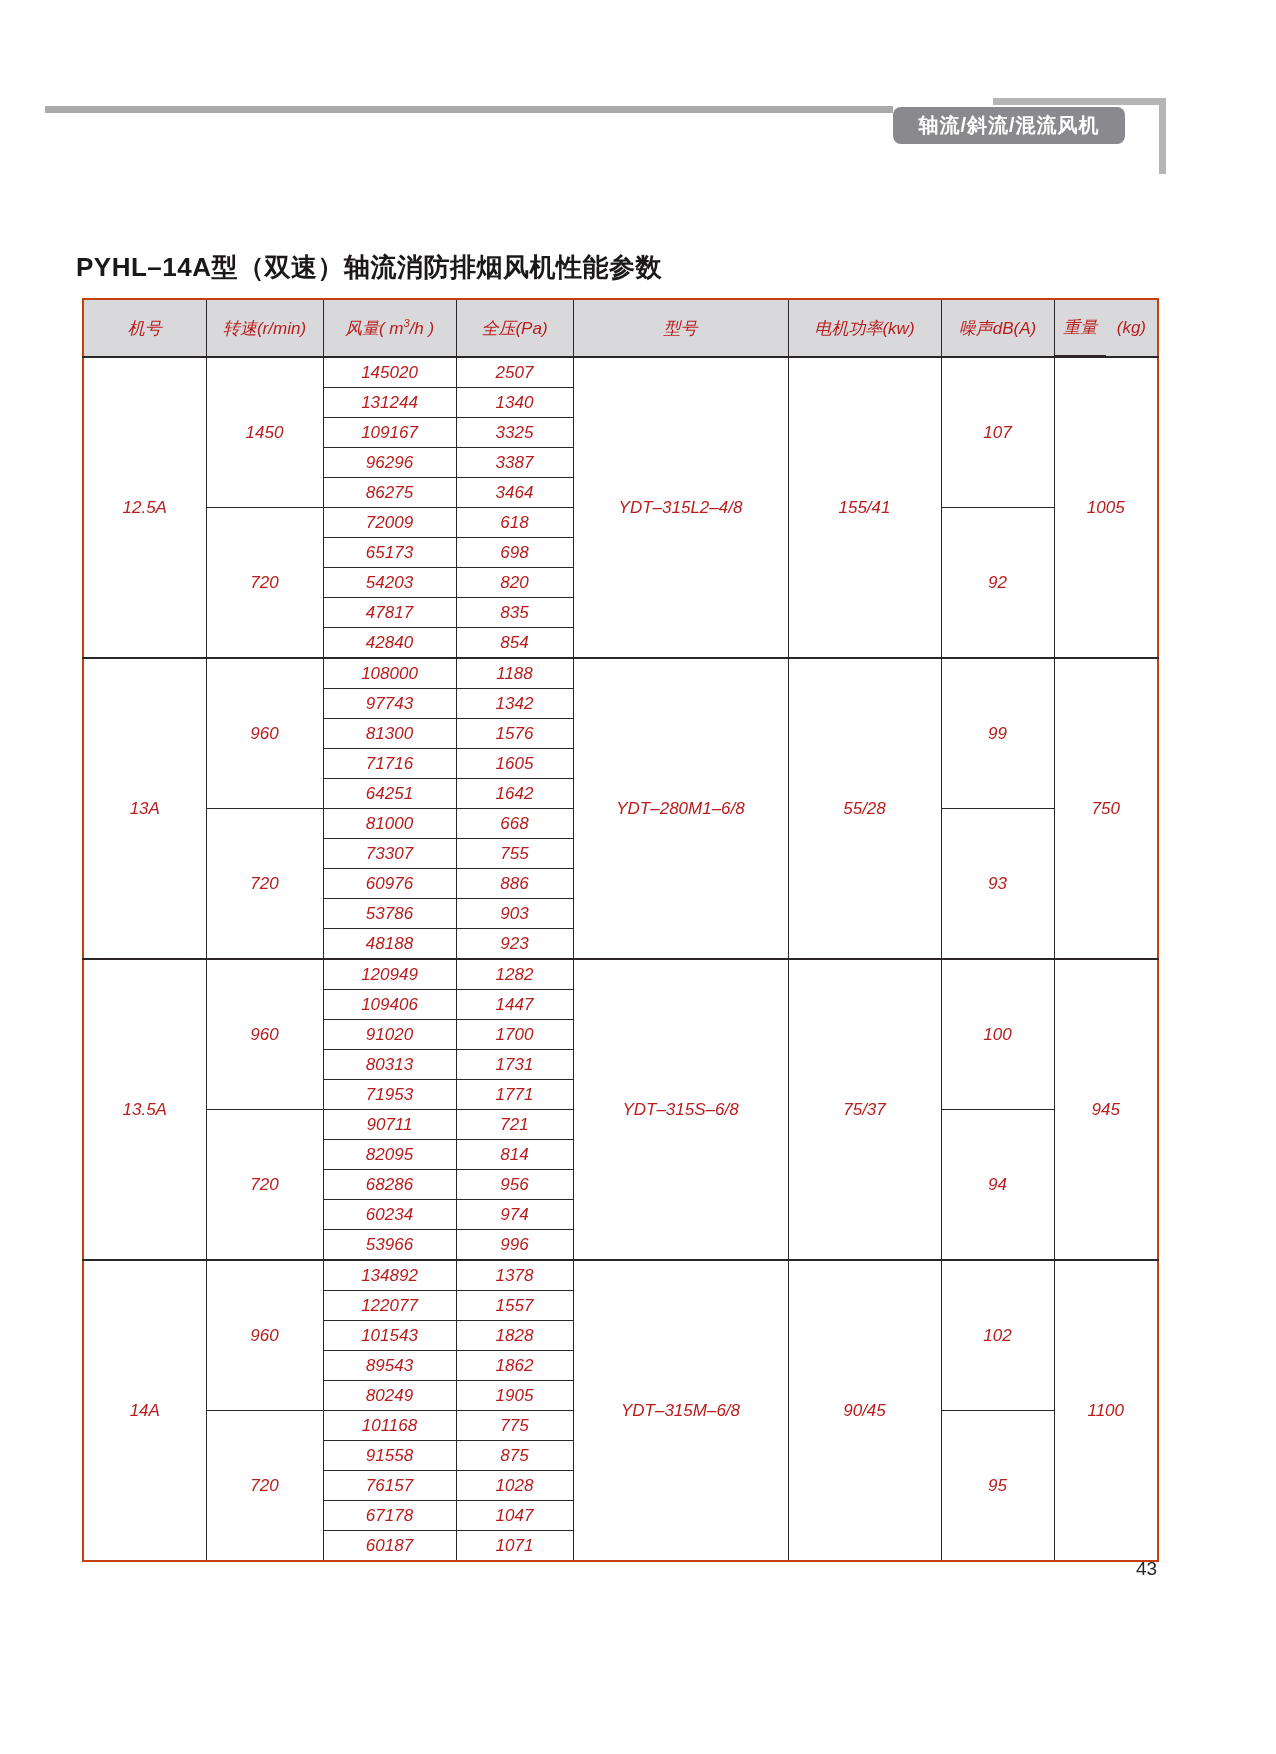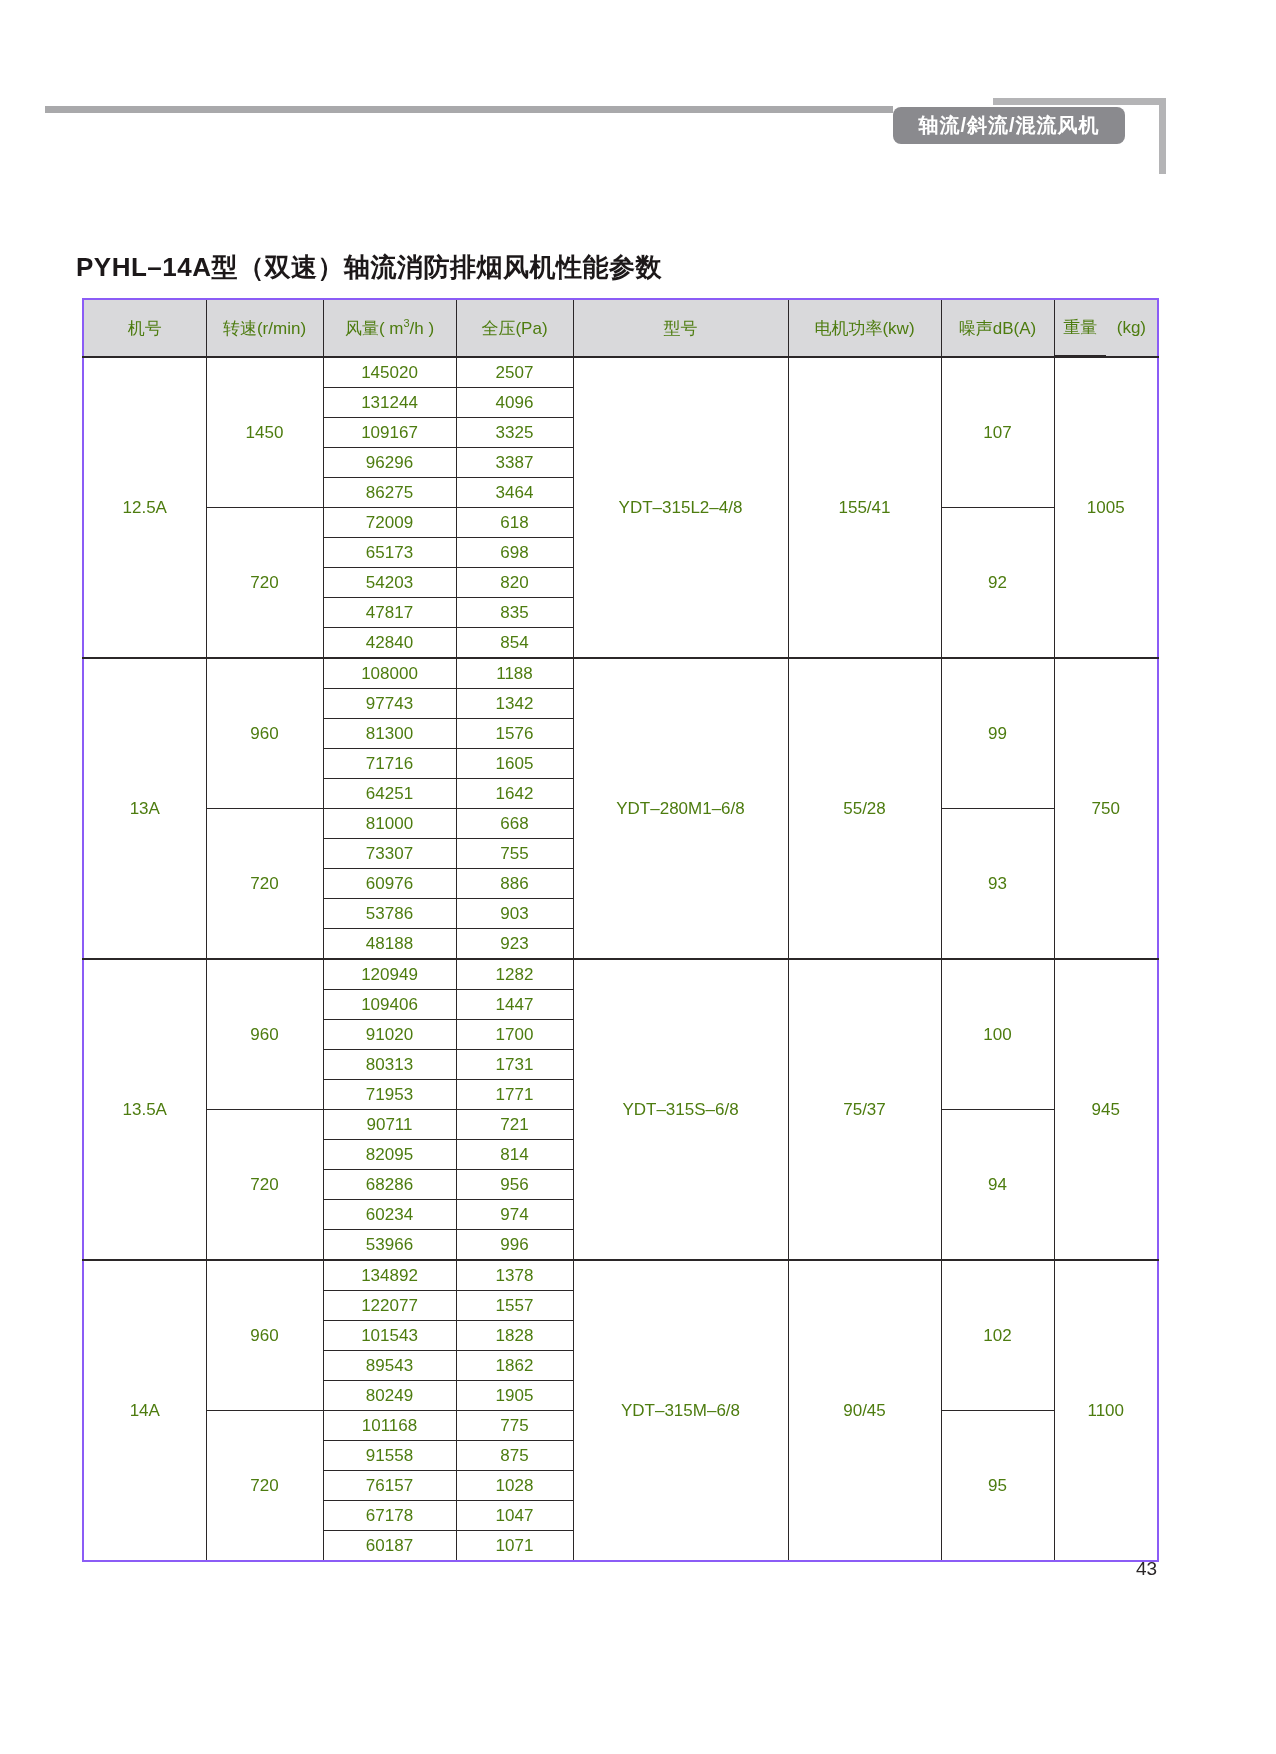--- a/index.html
+++ b/index.html
@@ -27,22 +27,22 @@
     position:absolute;left:76px;top:250px;
     font-size:26px;font-weight:bold;color:#1c1819;letter-spacing:0.5px;
     white-space:nowrap;
     text-align:right;
   }
   
   .tbl-wrap{position:absolute;left:82px;top:298px;}
   table.perf{
     border-collapse:collapse;table-layout:fixed;
     width:1075px;
-    border:2px solid #8b5cf6;
-    font-size:17px;color:#4d7c0f;
+    border:2px solid #c2410c;
+    font-size:17px;color:#b91c1c;font-style:italic;
   }
   table.perf th,table.perf td{
     border:1px solid #2b2728;
     text-align:center;vertical-align:middle;
     padding:0;overflow:hidden;
     font-weight:normal;
   }
   table.perf thead th{
     height:56px;background:#d9d9db;
     border-bottom:2px solid #2b2728;
@@ -107,21 +107,21 @@
             <td rowspan="5">1450</td>
             <td rowspan="1">145020</td>
             <td rowspan="1">2507</td>
             <td rowspan="10">YDT–315L2–4/8</td>
             <td rowspan="10">155/41</td>
             <td rowspan="5">107</td>
             <td rowspan="10">1005</td>
           </tr>
           <tr class="">
             <td rowspan="1">131244</td>
-            <td rowspan="1">4096</td>
+            <td rowspan="1">1340</td>
           </tr>
           <tr class="">
             <td rowspan="1">109167</td>
             <td rowspan="1">3325</td>
           </tr>
           <tr class="">
             <td rowspan="1">96296</td>
             <td rowspan="1">3387</td>
           </tr>
           <tr class="">

